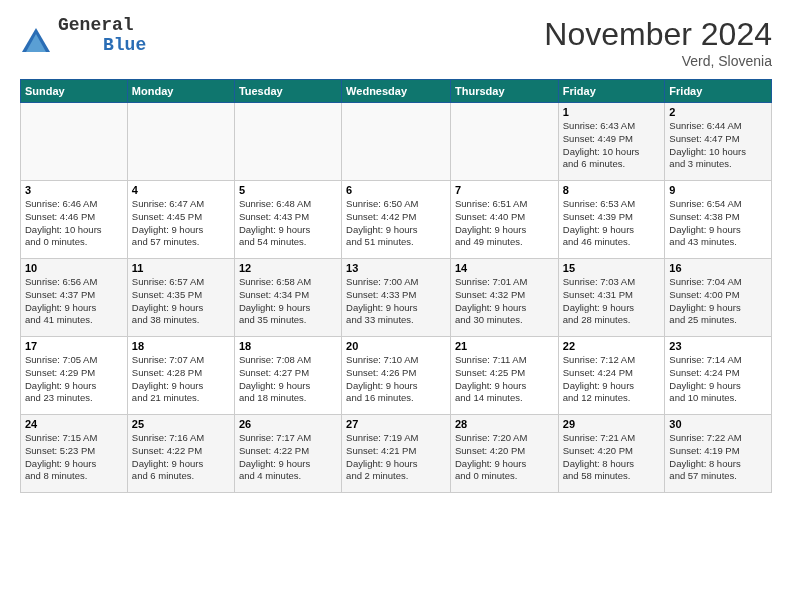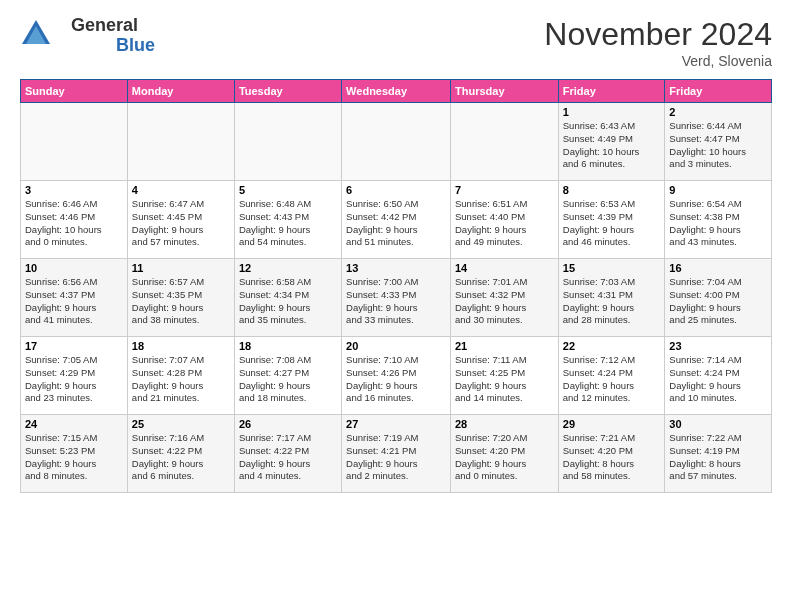--- a/index.html
+++ b/index.html
@@ -15,22 +15,23 @@
       padding: 16px 20px 10px 20px;
     }
     .header {
       display: flex;
       justify-content: space-between;
       align-items: flex-start;
       margin-bottom: 10px;
     }
     .logo {
       display: flex;
-      align-items: flex-start;
-      gap: 19px;
+      align-items: flex-end;
+      gap: 6px;
+      font-family: Liberation Mono, monospace;
     }
     .logo-text {
       display: flex;
       flex-direction: column;
       line-height: 1.1;
     }
     .logo-general {
       font-size: 18px;
       font-weight: bold;
       color: #333;
@@ -56,21 +57,21 @@
     .location {
       font-size: 14px;
       color: #555;
     }
     .calendar {
       width: 100%;
       border-collapse: collapse;
       font-size: 10px;
     }
     .calendar th {
-      background-color: #ec4899;
+      background-color: #0f766e;
       color: #fff;
       padding: 5px 4px;
       text-align: left;
       font-size: 11px;
       font-weight: bold;
       border: 1px solid #1a5a9a;
     }
     .calendar td {
       border: 1px solid #ccc;
       vertical-align: top;

